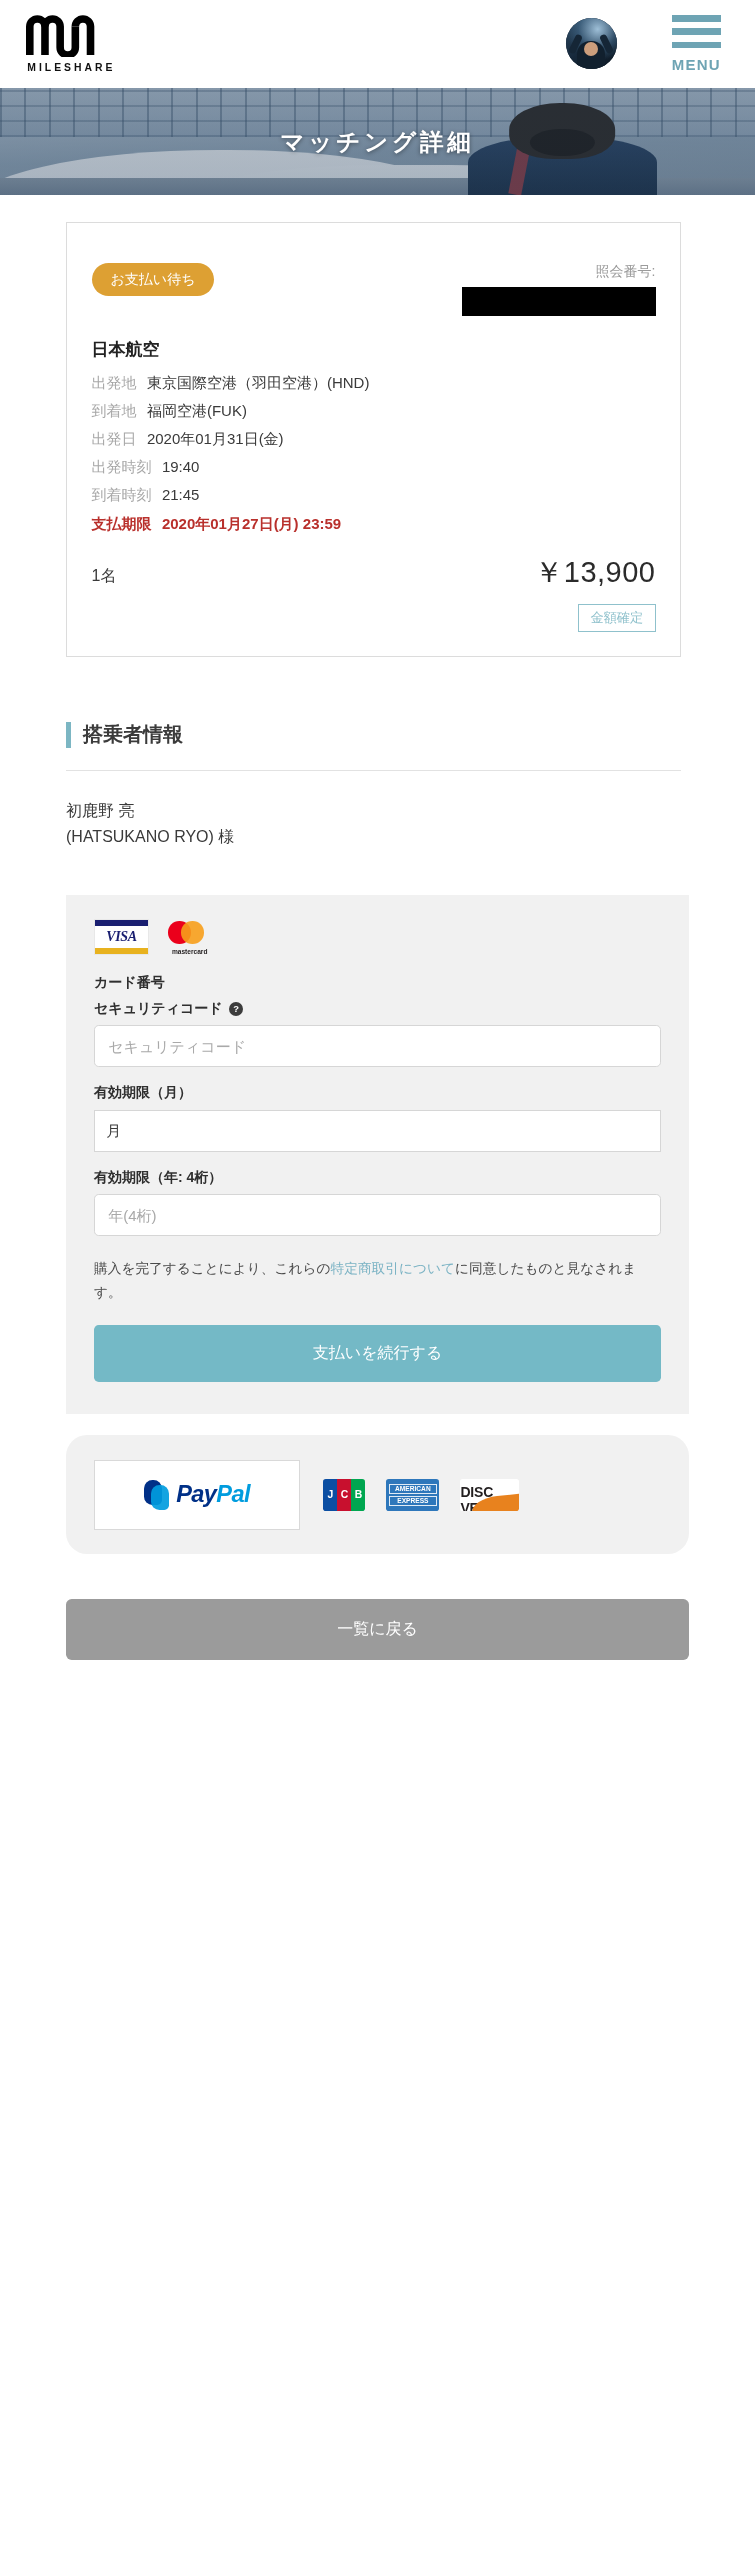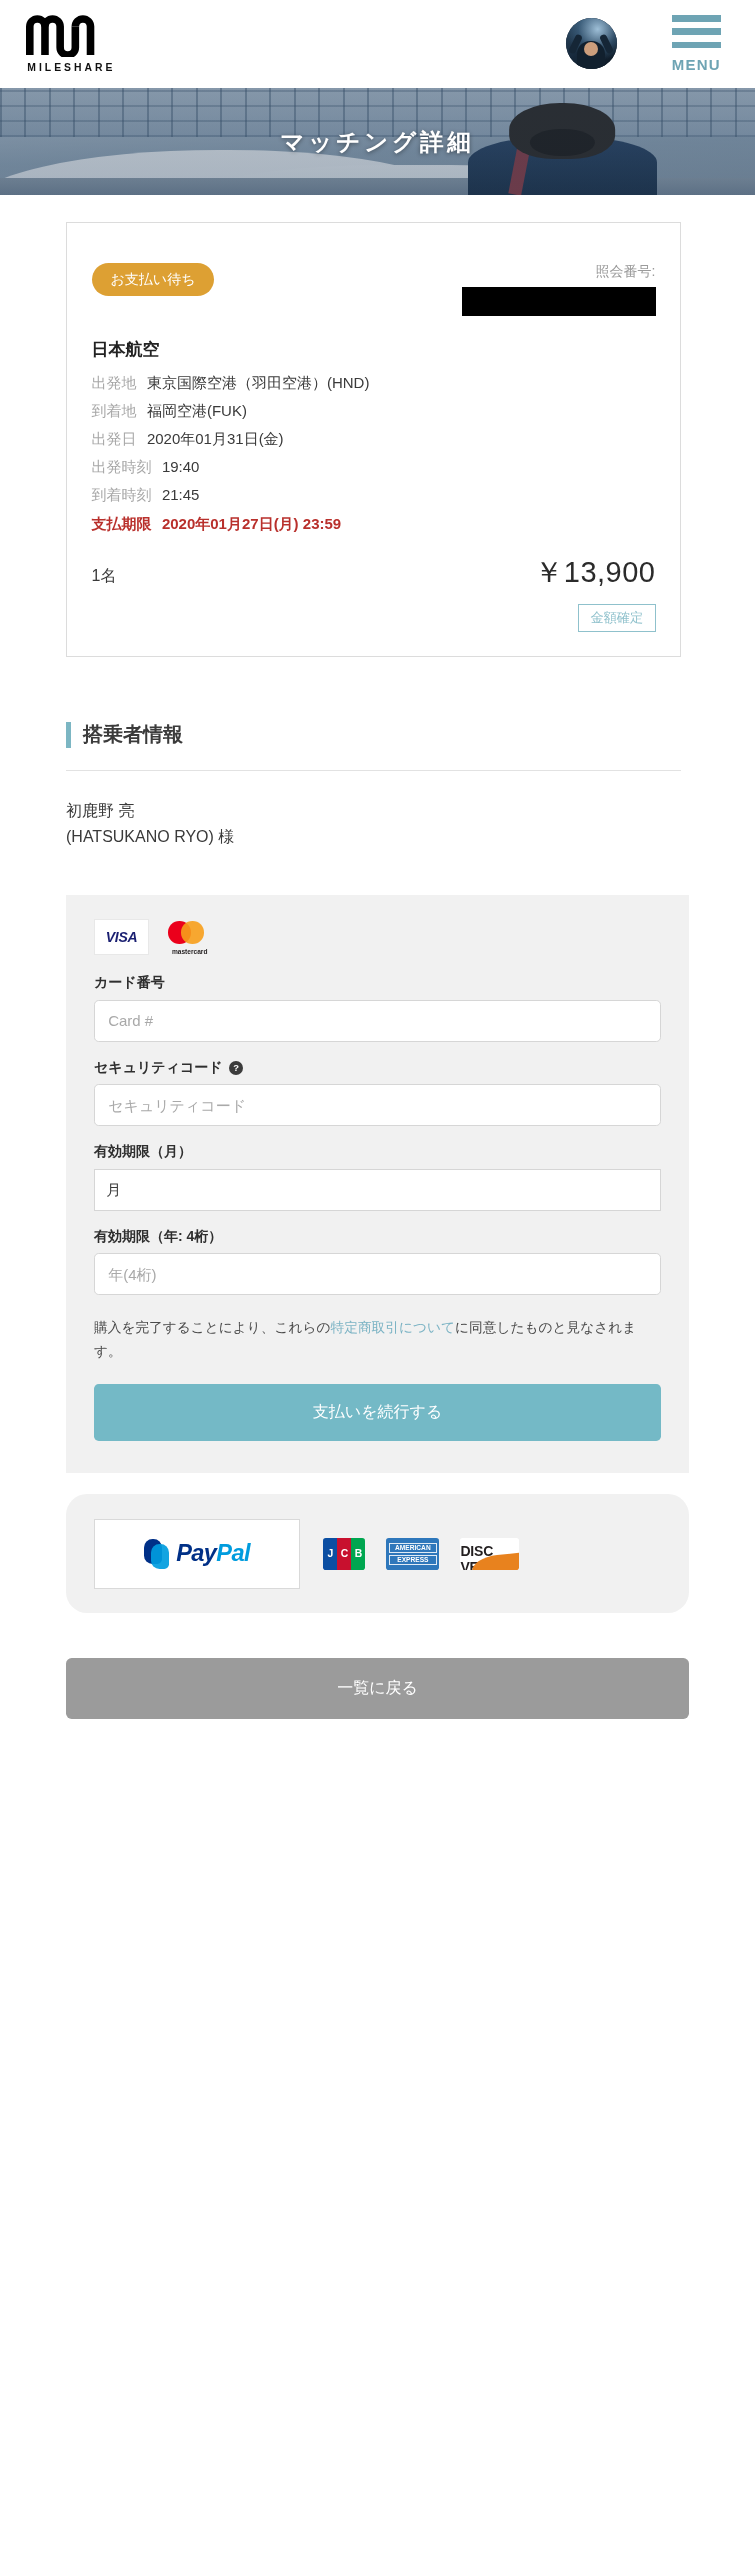--- a/index.html
+++ b/index.html
@@ -284,21 +284,21 @@
     margin: 45px 66px 0 66px;
     background: #f1f1f1;
     padding: 24.5px 28px 32px 28px;
   }
   .card-brands { display: flex; align-items: center; gap: 13.2px; margin-bottom: 19px; }
 
   .visa-logo {
     width: 55px; height: 36px;
     background: #ffffff;
     border: 0.9px solid #e8e8e8;
-    display: flex; flex-direction: row; justify-content: space-between;
+    display: flex; flex-direction: column; justify-content: space-between; font-family: Liberation Serif, serif;
   }
   .visa-logo .tb { height: 5.7px; background: #1a1f71; }
   .visa-logo .bb { height: 5.7px; background: #e8b21f; }
   .visa-logo .tx {
     flex: 1; display: flex; align-items: center; justify-content: center;
     font-size: 14px; font-weight: 700; font-style: italic;
     color: #1a1f71; letter-spacing: -0.3px;
   }
   .mc-logo { width: 55px; height: 36px; position: relative; }
   .mc-logo .c1, .mc-logo .c2 {
@@ -580,21 +580,20 @@
       <span class="mc-logo">
         <span class="c1"></span>
           <span class="c2"></span>
         <span class="mtx">mastercard</span>
       </span>
     </div>
 
     <label class="field-label">
       <span>カード番号</span>
     </label>
-    <input class="text-input" type="text" placeholder="Card #" value="" style="">
 
     <label class="field-label">
       <span>セキュリティコード</span>
       <span class="help-icon">?</span>
     </label>
     <input class="text-input" type="text" placeholder="セキュリティコード" style="">
 
     <label class="field-label">
       <span>有効期限（月）</span>
     </label>

